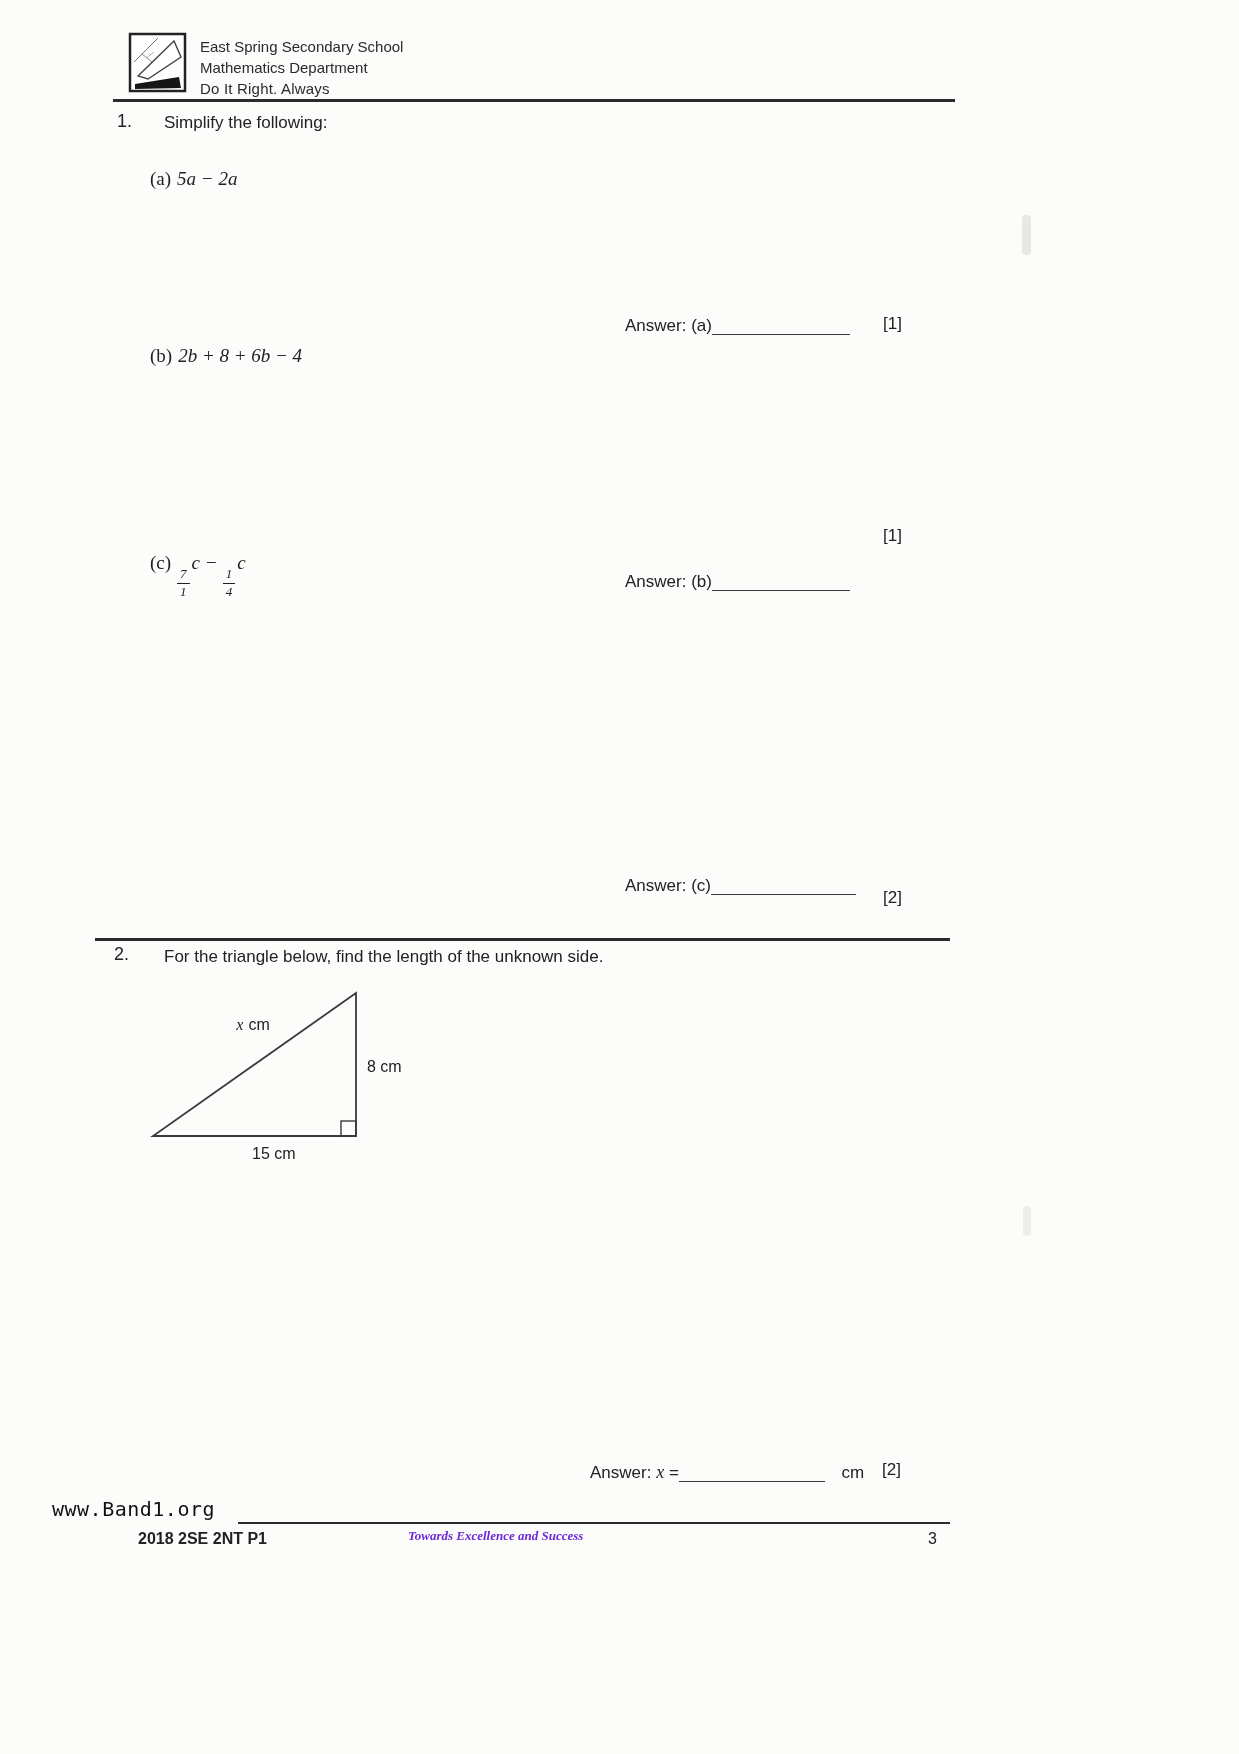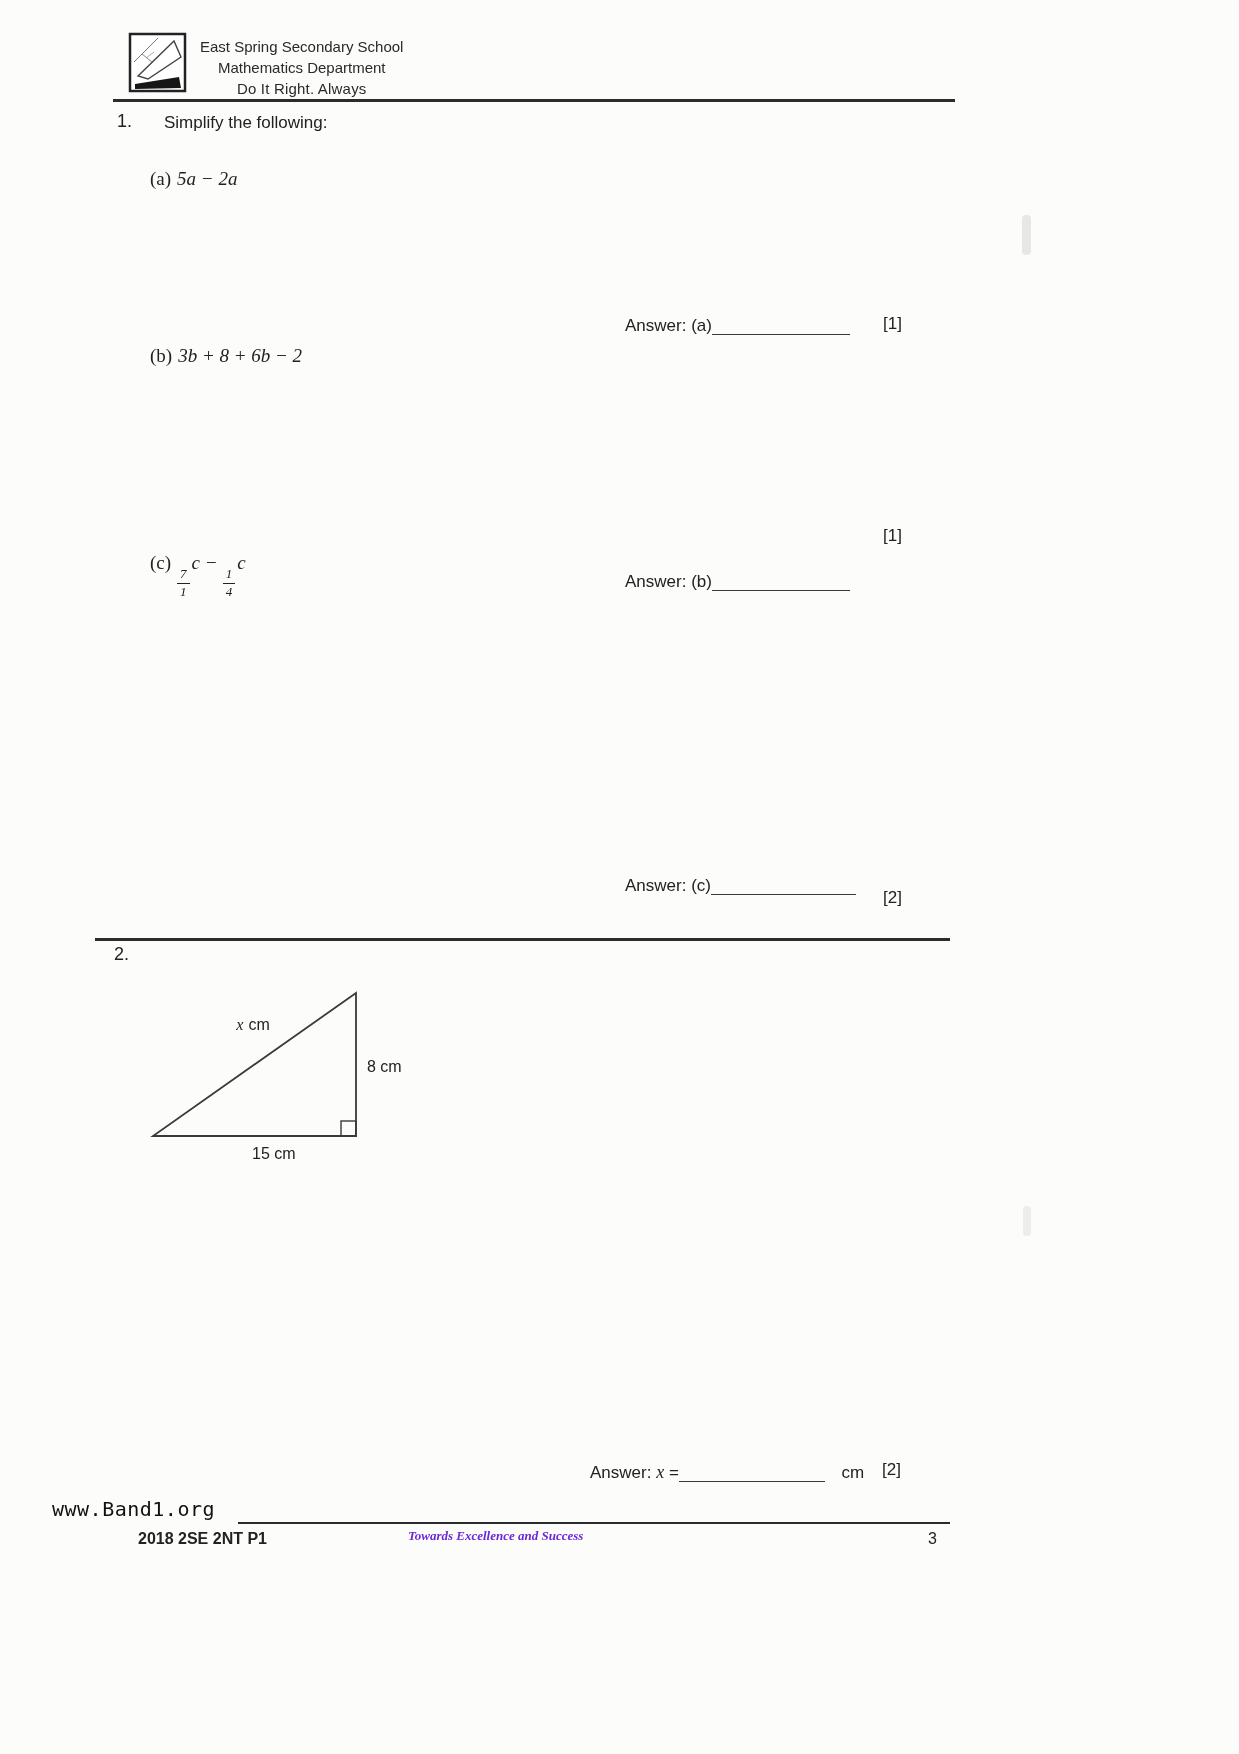--- a/index.html
+++ b/index.html
@@ -89,42 +89,42 @@
     <svg width="60" height="62" viewBox="0 0 60 62">
       <rect x="2" y="2" width="55" height="57" fill="#ffffff" stroke="#222" stroke-width="2.5"></rect>
       <path d="M7 52 L51 45 L53 56 L7 57 Z" fill="#161616"></path>
       <path d="M10 44 L46 9 L53 25 L20 47 Z" fill="none" stroke="#444" stroke-width="1.4"></path>
       <line x1="6" y1="30" x2="30" y2="6" stroke="#777" stroke-width="1"></line>
       <line x1="14" y1="22" x2="24" y2="30" stroke="#888" stroke-width="1"></line>
       <line x1="18" y1="26" x2="26" y2="20" stroke="#999" stroke-width="0.8"></line>
     </svg>
   </div>
 
-  <div class="abs header-text" style="left:200px; top:36px;text-align:center;">
+  <div class="abs header-text" style="left:200px; top:36px;">
     <div>East Spring Secondary School</div>
     <div>Mathematics Department</div>
     <div class="motto">Do It Right.  Always</div>
   </div>
 
   <div class="abs rule" style="left:113px; top:99px; width:842px; height:3px;"></div>
 
   <div class="abs q-number" style="left:117px; top:111px;">1.</div>
   <div class="abs q-text" style="left:152px; top:113px;">Simplify the following:</div>
 
   <div class="abs expr" style="left:150px; top:168px;">
     <span class="expr-label">(a)</span><span class="expr-body">5a − 2a</span>
   </div>
 
   <div class="abs answer-row" style="left:625px; top:316px;">
     <span>Answer: (a)</span><span class="answer-line" style="width:138px;"></span>
   </div>
   <div class="abs marks" style="left:883px; top:314px;">[1]</div>
 
   <div class="abs expr" style="left:150px; top:345px;">
-    <span class="expr-label">(b)</span><span class="expr-body">3b + 8 + 6b − 2</span>
+    <span class="expr-label">(b)</span><span class="expr-body">2b + 8 + 6b − 4</span>
   </div>
 
   <div class="abs answer-row" style="left:625px; top:528px;margin-top:44px;">
     <span>Answer: (b)</span><span class="answer-line" style="width:138px;"></span>
   </div>
   <div class="abs marks" style="left:883px; top:526px;">[1]</div>
 
   <div class="abs expr" style="left:150px; top:552px;">
     <span class="expr-label">(c)</span><span class="frac">
         <span class="num">7</span>
@@ -136,20 +136,21 @@
   </div>
 
   <div class="abs answer-row" style="left:625px; top:876px;">
     <span>Answer: (c)</span><span class="answer-line" style="width:145px;"></span>
   </div>
   <div class="abs marks" style="left:883px; top:888px;">[2]</div>
 
   <div class="abs rule" style="left:95px; top:938px; width:855px; height:3px;"></div>
 
   <div class="abs q-number" style="left:114px; top:944px;">2.</div>
+  <div class="abs q-text" style="left:152px; top:947px;">For the triangle below, find the length of the unknown side.</div>
 
   <svg class="abs" style="left:145px; top:980px;" width="300" height="200" viewBox="0 0 300 200">
     <polygon points="8,156 211,156 211,13" fill="none" stroke="#3a3a3a" stroke-width="1.8"></polygon>
     <rect x="196" y="141" width="15" height="15" fill="none" stroke="#3a3a3a" stroke-width="1.4"></rect>
     <text class="tri-label" x="108" y="50" text-anchor="middle"><tspan font-style="italic" font-family="Liberation Serif, serif">x</tspan><tspan dx="5">cm</tspan></text>
     <text class="tri-label" x="222" y="92" text-anchor="start">8 cm</text>
     <text class="tri-label" x="107" y="179" text-anchor="start">15 cm</text>
   </svg>
 
   <div class="abs answer-row" style="left:590px; top:1462px;">

